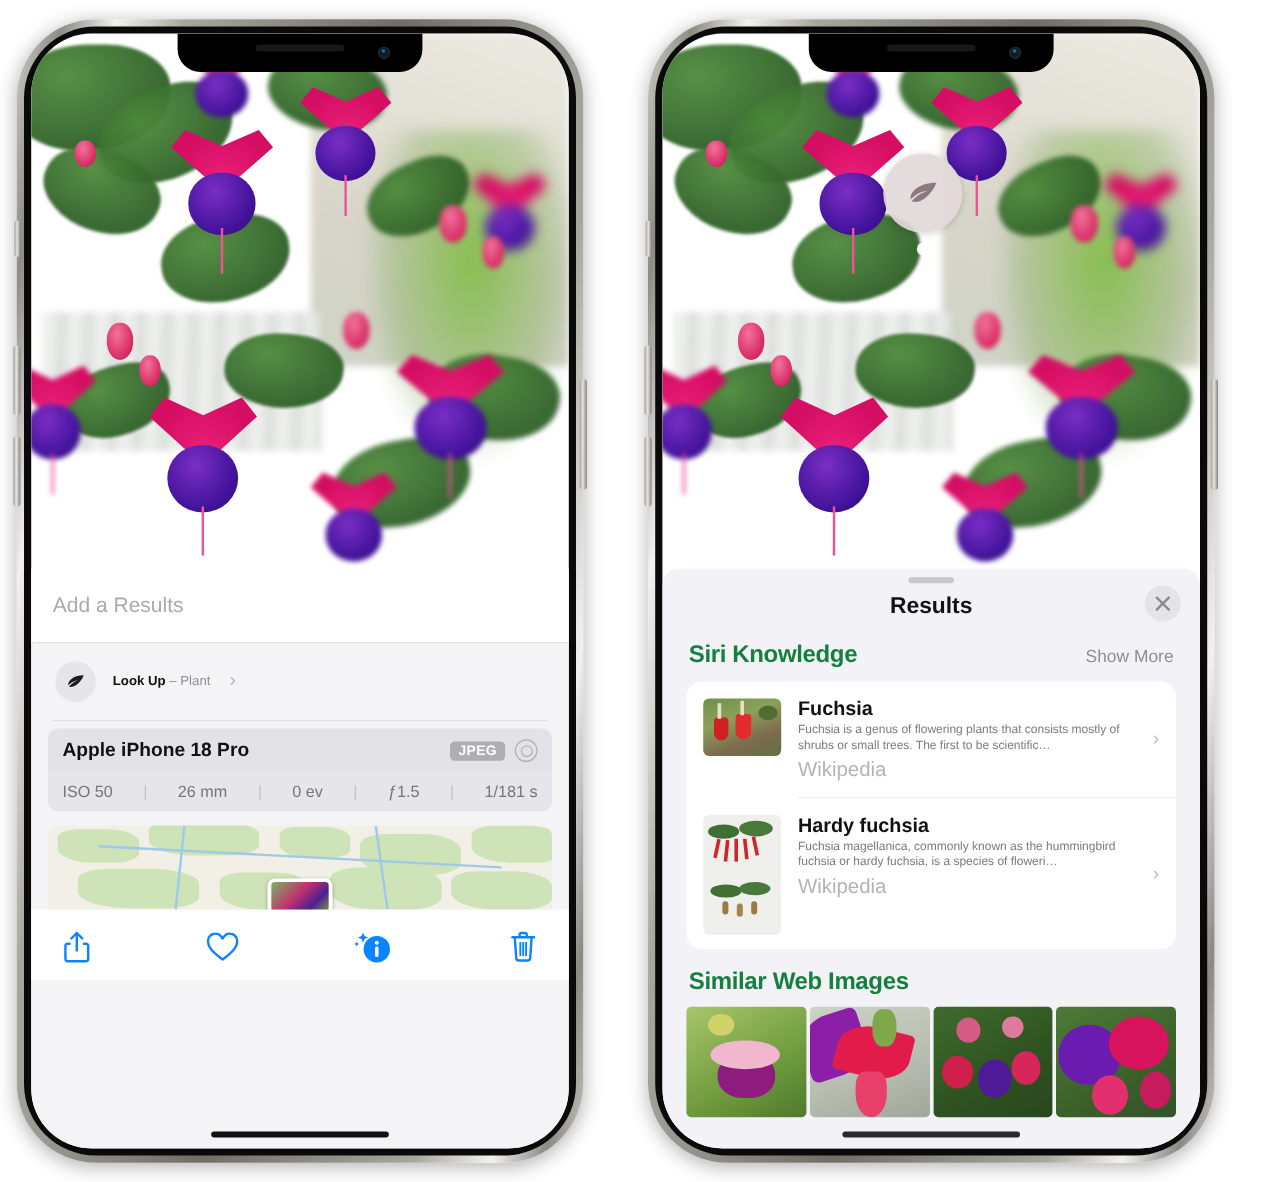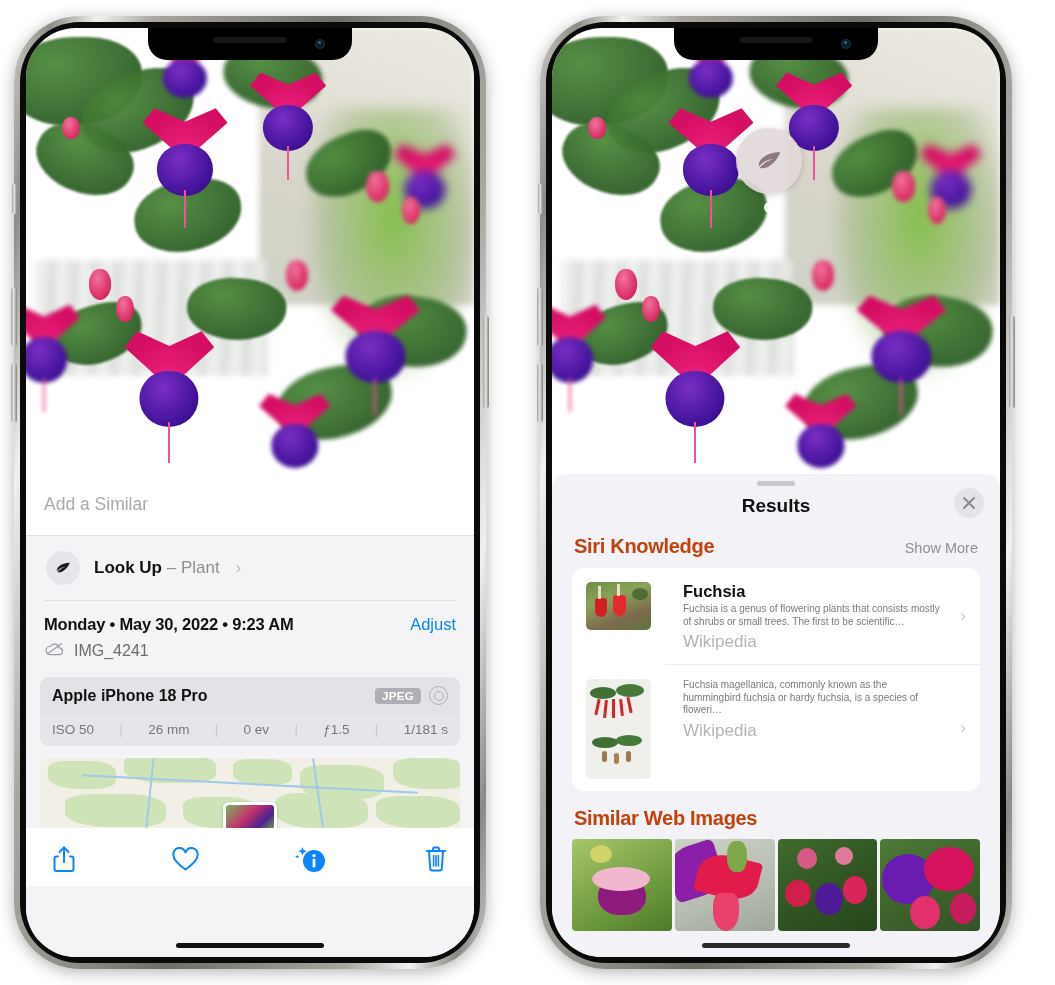--- a/index.html
+++ b/index.html
@@ -125,21 +125,21 @@
   .lookup-row{
     display:flex; align-items:center; gap:14px;
     padding: 15px 18px 15px 20px; position:relative;
   }
   .leaf-chip{
     width:34px;height:34px;border-radius:50%;background:#e6e6ea;
     display:flex;align-items:center;justify-content:center;flex:0 0 auto;position:relative;
   }
   .sparkle{ position:absolute; color:#dcdce1; font-size:13px; }
   .sp1{ left:-9px; top:-6px; font-size:15px; }
-  .lookup-txt{ font-size:17px; font-weight:700; color:#111; }
+  .lookup-txt{ font-size:11px; font-weight:700; color:#111; }
   .lookup-txt .sub{ font-weight:400; color:#8e8e93; }
   .chev{ color:#b4b4b9; font-size:16px; margin-left:2px; }
   .divider{ height:1px; background:#e0e0e3; margin:0 18px; }
 
   .meta{ padding: 14px 18px 10px 18px; }
   .meta-top{ display:flex; align-items:baseline; justify-content:space-between; }
   .meta-date{ font-size:16.5px; font-weight:700; color:#111; letter-spacing:-.2px; }
   .adjust{ font-size:16.5px; color:#0a84ff; }
   .meta-file{ display:flex; align-items:center; gap:9px; margin-top:7px; }
   .meta-file .name{ font-size:16px; color:#6c6c70; }
@@ -197,24 +197,24 @@
     display:flex; flex-direction:column; overflow:hidden;
   }
   .grabber{ width:38px;height:5px;border-radius:3px;background:#c7c7cc; margin:7px auto 0 auto; }
   .res-head{ position:relative; padding: 9px 0 14px 0; text-align:center; }
   .res-title{ font-size:19px; font-weight:700; color:#111; }
   .close-btn{
     position:absolute; right:16px; top:2px; width:30px;height:30px;border-radius:50%;
     background:#e3e3e8; display:flex;align-items:center;justify-content:center;
   }
   .sec-head{ display:flex; align-items:baseline; justify-content:space-between; padding: 4px 22px 10px 22px; }
-  .sec-title{ font-size:20px; font-weight:700; color:#c2410c; letter-spacing:-.3px; }
+  .sec-title{ font-size:20px; font-weight:700; color:#15803d; letter-spacing:-.3px; }
   .show-more{ font-size:14.5px; color:#8e8e93; }
   .cards{ margin:0 20px; background:#fff; border-radius:13px; overflow:hidden; }
-  .kcard{ display:flex; align-items:flex-start; gap:32px; padding:14px 14px 12px 14px; position:relative; }
+  .kcard{ display:flex; align-items:flex-start; gap:14px; padding:14px 14px 12px 14px; position:relative; }
   .kthumb{ flex:0 0 auto; border-radius:5px; overflow:hidden; position:relative; background:#ddd; }
   .kthumb.t1{ width:65px; height:48px; }
   .kthumb.t2{ width:65px; height:100px; }
   .kbody{ flex:1 1 auto; min-width:0; padding-right:20px; }
   .ktitle{ font-size:16.5px; font-weight:700; color:#111; margin-bottom:2px; }
   .kdesc{ font-size:10px; color:#7a7a7f; line-height:1.26; }
   .ksrc{ font-size:17px; color:#b3b3b8; margin-top:4px; }
   .kchev{ position:absolute; right:14px; top:50%; transform:translateY(-50%); color:#c2c2c7; font-size:17px; }
   .kdiv{ height:1px; background:#ececef; margin-left:93px; }
 
@@ -302,56 +302,41 @@
         <div class="bud" style="left:20%;top:60%;width:4%;height:6%;"></div>
         <div class="bud blur-soft" style="left:58%;top:52%;width:5%;height:7%;"></div>
         <div class="bud blur-soft" style="left:76%;top:32%;width:5%;height:7%;"></div>
         <div class="bud blur-soft" style="left:84%;top:38%;width:4%;height:6%;"></div>
         <div class="bud" style="left:8%;top:20%;width:4%;height:5%;"></div>
       </div>
 
       <div class="info-sheet" style="top:446px;">
 
         <div class="caption-row">
-          <div class="caption-ph">Add a Similar</div>
+          <div class="caption-ph">Add a Results</div>
         </div>
 
         <div class="lookup-row">
           <span class="sparkle sp1">✦</span>
 
           <span class="leaf-chip">
             <svg width="18" height="18" viewBox="0 0 24 24" aria-hidden="true">
               <path d="M21 5c-6 0-11 1.6-14.2 4.6C4.4 11.7 3.4 14 3.9 16.1l1.8-1.6C8 12.3 11.4 10.9 15.3 10.4c-3.4 1.1-6.3 2.7-8.5 4.7L4.6 17.4c2 .9 4.7.5 7.2-1 3.8-2.3 7.4-6.3 9.2-11.4z" fill="#1c1c1e"></path>
             </svg>
           </span>
           <span class="lookup-txt">
             <span>Look Up</span>
             <span class="sub">–</span>
             <span class="sub">Plant</span>
           </span>
           <span class="chev">›</span>
         </div>
 
         <div class="divider"></div>
 
-        <div class="meta">
-          <div class="meta-top">
-            <span class="meta-date">Monday • May 30, 2022 • 9:23 AM</span>
-            <span class="adjust">Adjust</span>
-          </div>
-          <div class="meta-file">
-            <span>
-              <svg width="21" height="16" viewBox="0 0 26 20" aria-hidden="true">
-                <path d="M7.5 17h11a4.2 4.2 0 0 0 .4-8.4A6 6 0 0 0 8 6.6 4.6 4.6 0 0 0 7.5 17z" fill="none" stroke="#9a9aa0" stroke-width="1.5"></path>
-                <line x1="3.5" y1="16.5" x2="22" y2="3" stroke="#9a9aa0" stroke-width="1.5"></line>
-              </svg>
-            </span>
-            <span class="name">IMG_4241</span>
-          </div>
-        </div>
 
         <div class="exif">
           <div class="exif-head">
             <span class="exif-dev">Apple iPhone 18 Pro</span>
             <span class="exif-badges">
               <span class="badge-jpeg">JPEG</span>
               <span class="hdr-ic"></span>
             </span>
           </div>
           <div class="exif-foot">
@@ -552,20 +537,21 @@
               <span class="tiny" style="left:26px;top:20px;width:3px;height:19px;background:#d22528;"></span>
               <span class="tiny" style="left:34px;top:20px;width:3px;height:17px;background:#d22528;transform:rotate(-6deg);"></span>
               <span class="tiny" style="left:42px;top:18px;width:3px;height:16px;background:#d22528;transform:rotate(-12deg);"></span>
               <span class="tiny" style="left:6px;top:58px;width:26px;height:11px;border-radius:50%;background:#3f6f33;"></span>
               <span class="tiny" style="left:30px;top:56px;width:26px;height:11px;border-radius:50%;background:#47793a;"></span>
               <span class="tiny" style="left:16px;top:72px;width:5px;height:11px;border-radius:3px;background:#9a7a4a;"></span>
               <span class="tiny" style="left:28px;top:74px;width:5px;height:11px;border-radius:3px;background:#a5824f;"></span>
               <span class="tiny" style="left:40px;top:72px;width:5px;height:11px;border-radius:3px;background:#9a7a4a;"></span>
             </div>
             <div class="kbody">
+              <div class="ktitle">Hardy fuchsia</div>
               <div class="kdesc">Fuchsia magellanica, commonly known as the hummingbird fuchsia or hardy fuchsia, is a species of floweri…</div>
               <div class="ksrc">Wikipedia</div>
             </div>
             <span class="kchev">›</span>
           </div>
         </div>
 
         <div class="sec-head sec-head2">
           <span class="sec-title">Similar Web Images</span>
         </div>

